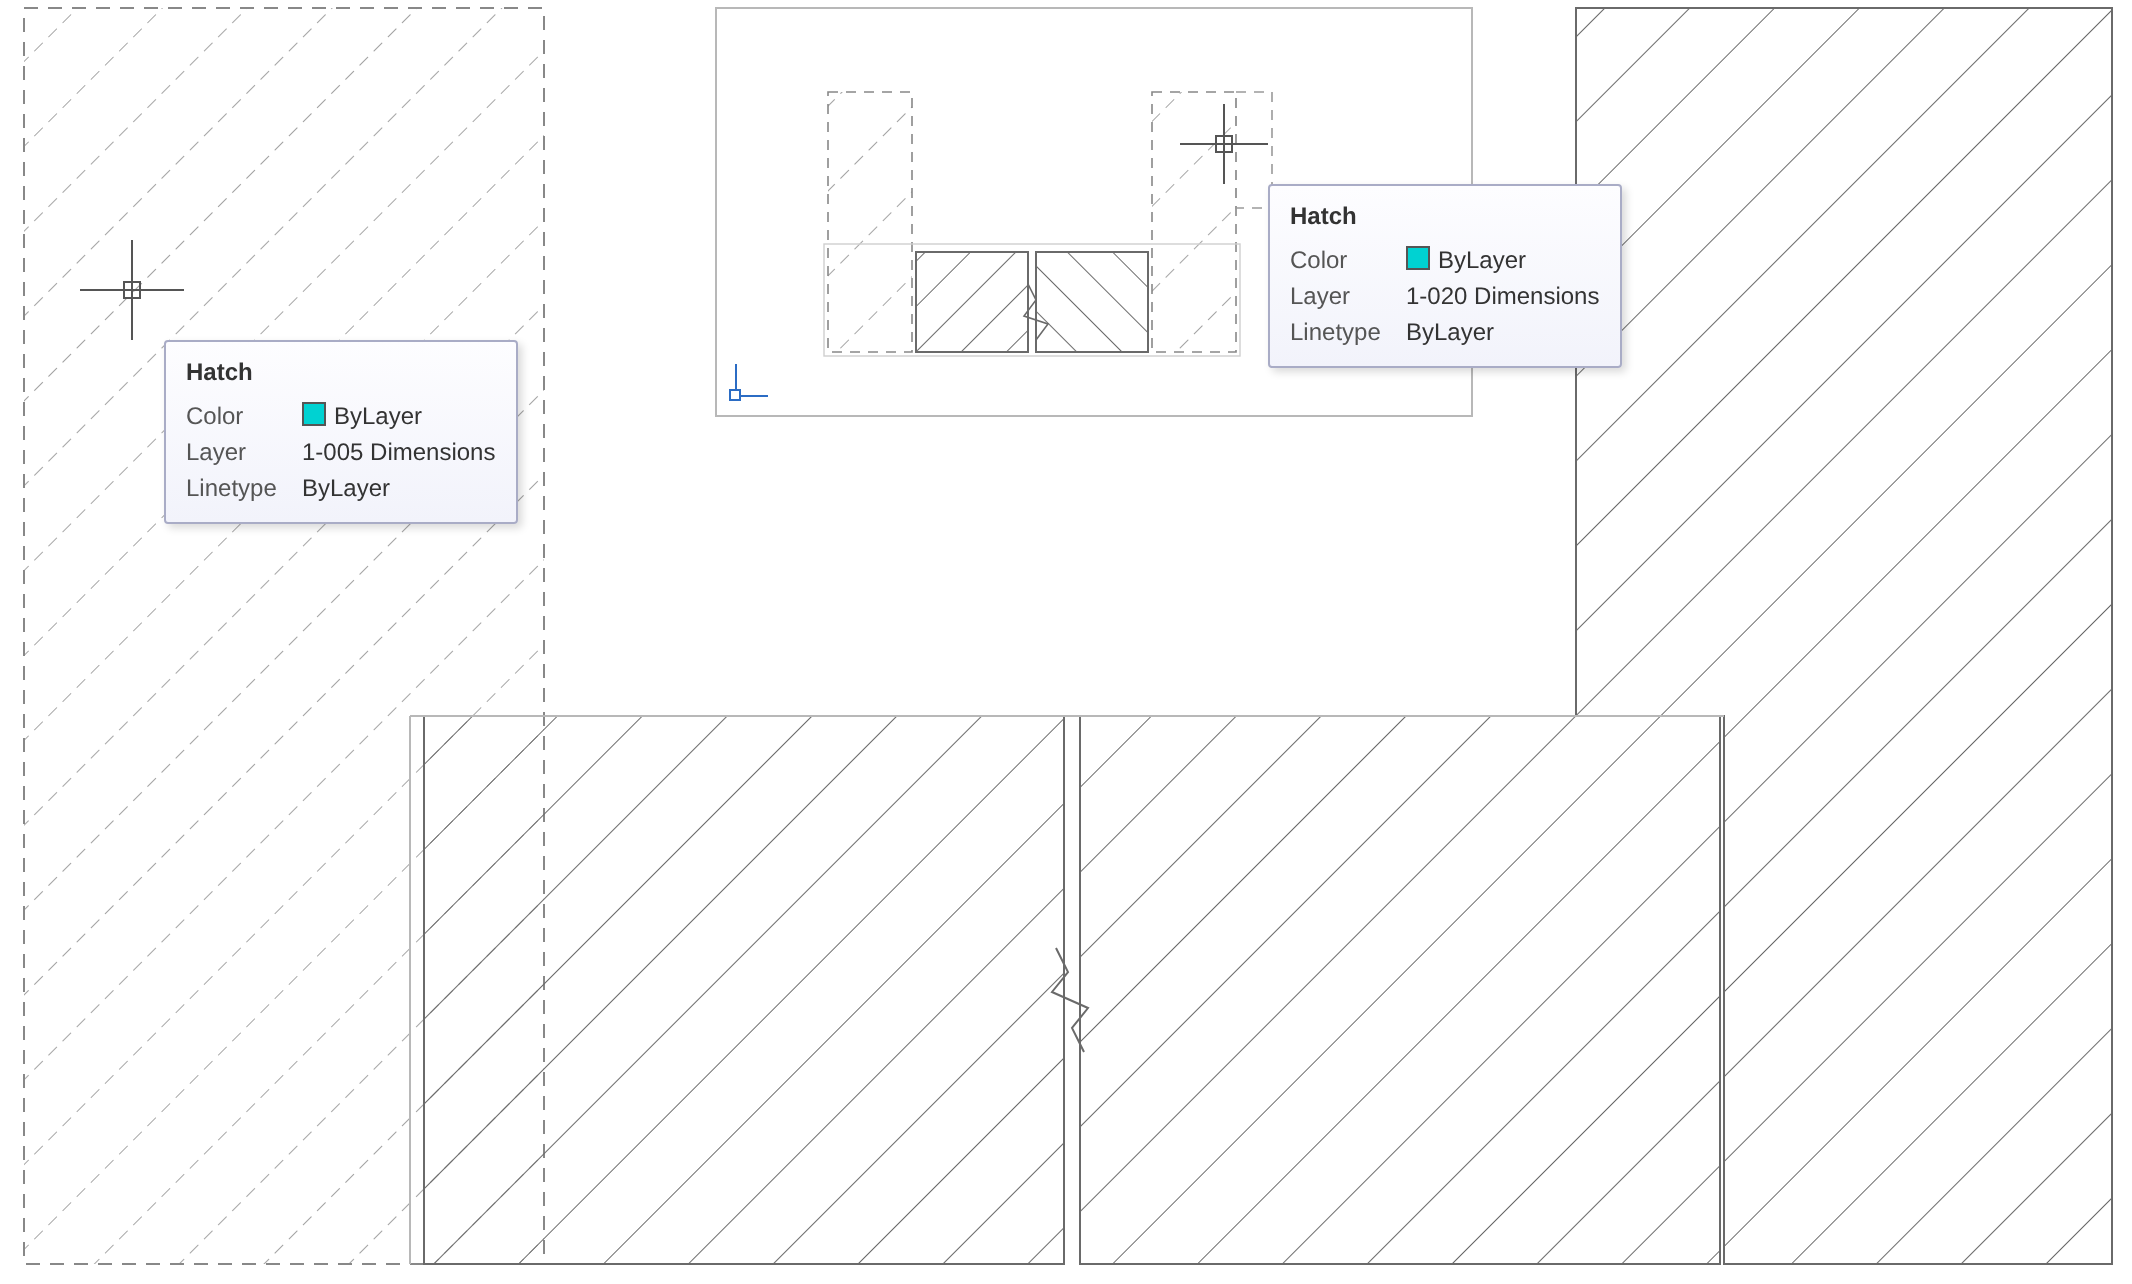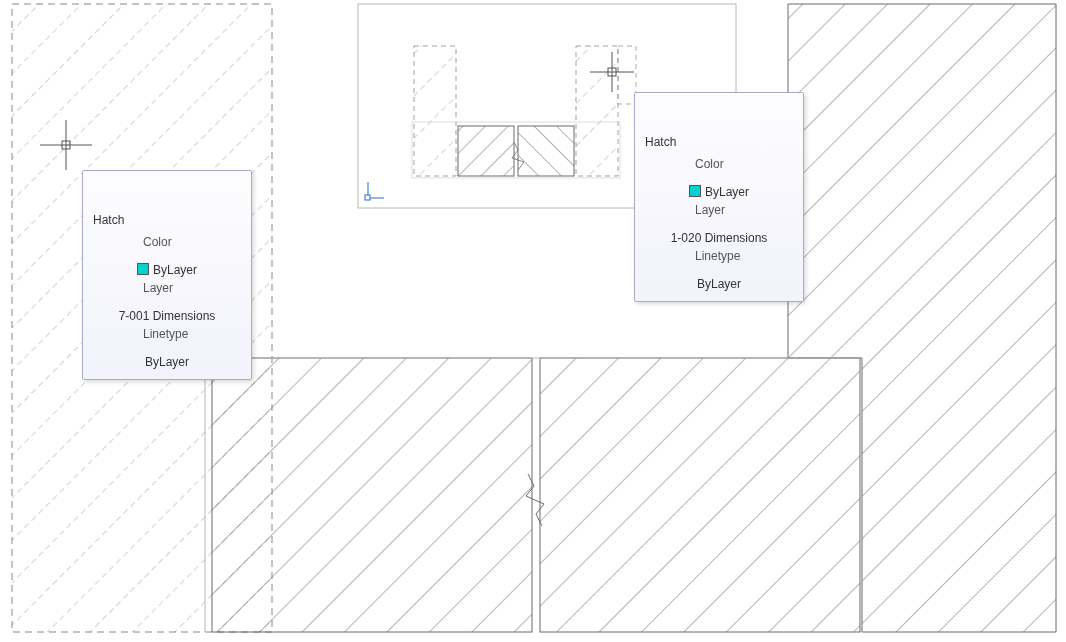--- a/index.html
+++ b/index.html
@@ -21,30 +21,28 @@
     position: absolute;
     background: linear-gradient(#fdfdff, #f2f3fb);
     border: 1px solid #a9acc6;
     border-radius: 2px;
     box-shadow: 2px 2px 4px rgba(0,0,0,0.15);
     padding: 8px 10px 8px 10px;
     min-width: 148px;
     color: #333;
   }
   .tooltip .title {
-    font-weight: normal;
+    font-weight: bold;
     margin-bottom: 6px;
-    margin-top: 34px;
   }
   .tooltip .row {
     display: flex;
     align-items: center;
     gap: 10px;
     line-height: 18px;
-    flex-direction: column;
   }
   .tooltip .label {
     width: 48px;
     color: #555;
   }
   .tooltip .value {
     color: #333;
     text-align: center;
   }
   .swatch {
@@ -144,21 +142,21 @@
 <div class="tooltip" style="left:82px; top:170px;">
   <div class="title">Hatch</div>
   <div class="row">
     <span class="label">Color</span>
     <span class="value">
       <span class="swatch"></span><span>ByLayer</span>
     </span>
   </div>
   <div class="row">
     <span class="label">Layer</span>
-    <span class="value">7-001 Dimensions</span>
+    <span class="value">1-005 Dimensions</span>
   </div>
   <div class="row">
     <span class="label">Linetype</span>
     <span class="value">ByLayer</span>
   </div>
 </div>
 
 <div class="tooltip" style="left:634px; top:92px;">
   <div class="title">Hatch</div>
   <div class="row">

